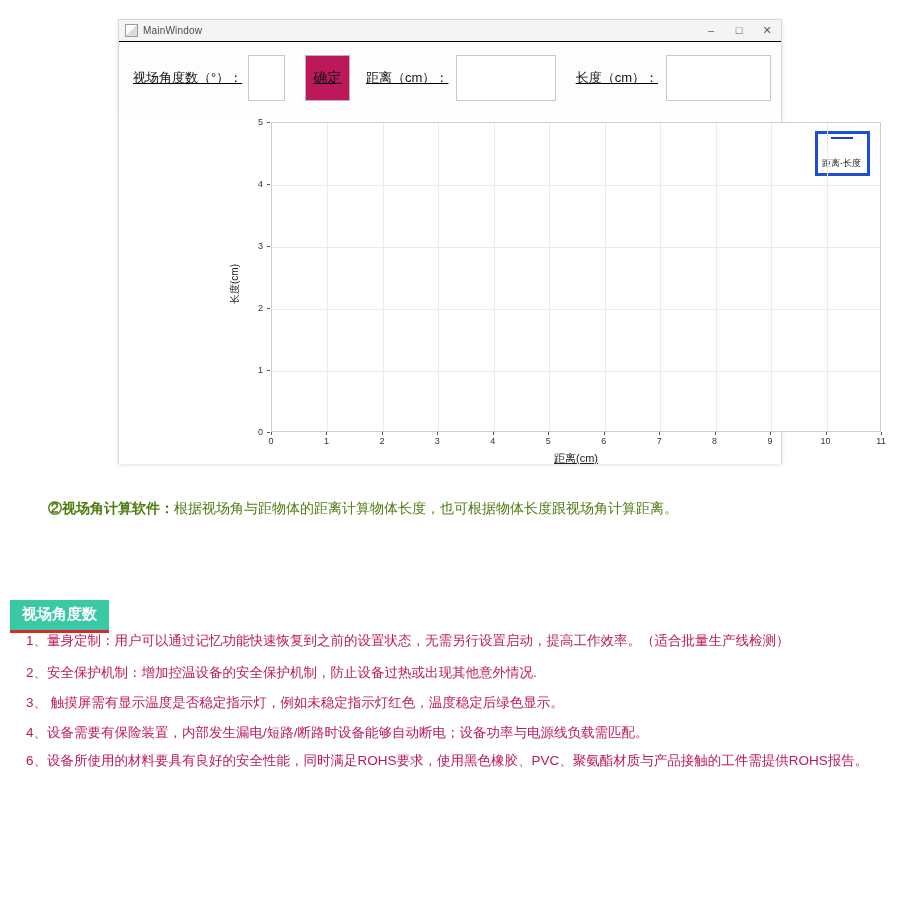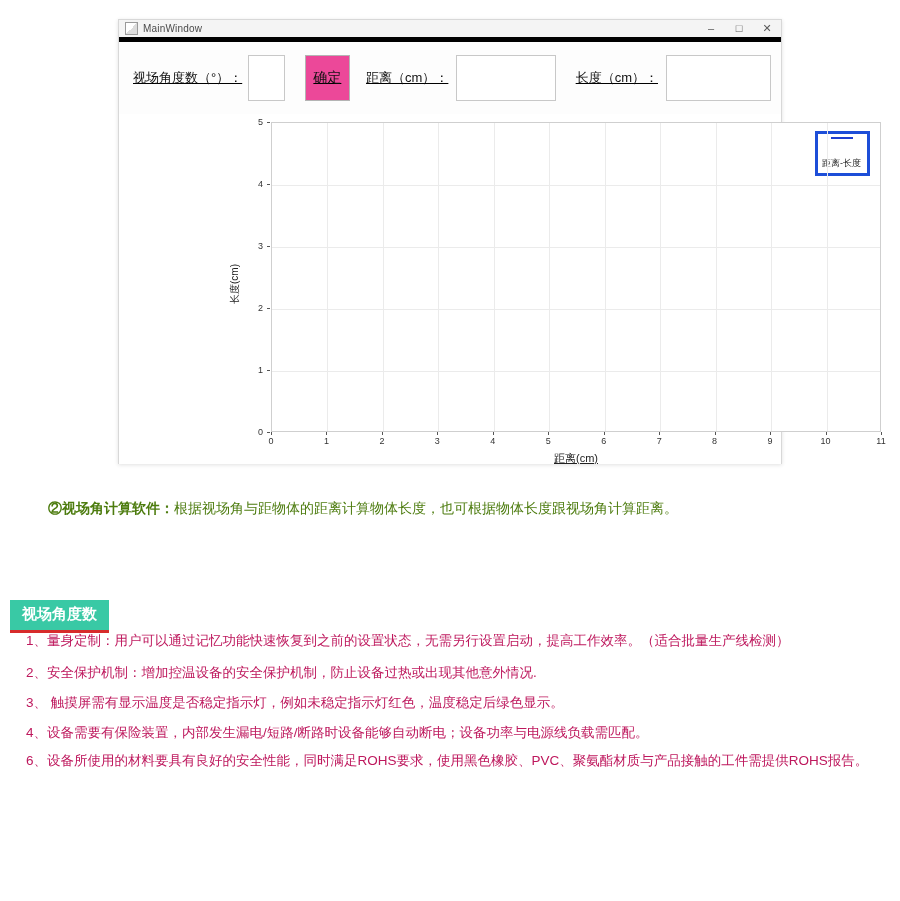--- a/index.html
+++ b/index.html
@@ -24,21 +24,21 @@
     width: 664px;
     height: 445px;
     background: #fdfdfd;
     border: 1px solid #d8d8d8;
     box-shadow: 0 1px 4px rgba(0,0,0,0.12);
     box-sizing: border-box;
   }
   .titlebar {
     height: 22px;
     background: #f4f4f4;
-    border-bottom: 5px solid #000000;
+    border-bottom: 1px solid #000000;
     display: flex;
     align-items: center;
     padding-left: 6px;
     box-sizing: border-box;
   }
   .title-icon {
     width: 11px;
     height: 11px;
     border: 1px solid #9a9a9a;
     background: linear-gradient(135deg,#ffffff 50%, #dcdcdc 50%);
@@ -86,21 +86,21 @@
     box-sizing: border-box;
     height: 46px;
   }
   .input-angle { width: 37px; margin-left: 6px; }
   .input-distance { width: 100px; margin-left: 8px; }
   .input-length { width: 105px; margin-left: 8px; }
   .confirm-btn {
     width: 58px;
     height: 46px;
     margin-left: 20px;
-    background: #ec4899;
+    background: #be185d;
     border: 1px solid #b4b4b4;
     font-size: 14px;
     color: #111;
     font-family: "Liberation Sans", sans-serif;
     display: flex;
     align-items: center;
     justify-content: center;
     cursor: default;
   }
   .spacer-18 { width: 24px; }

